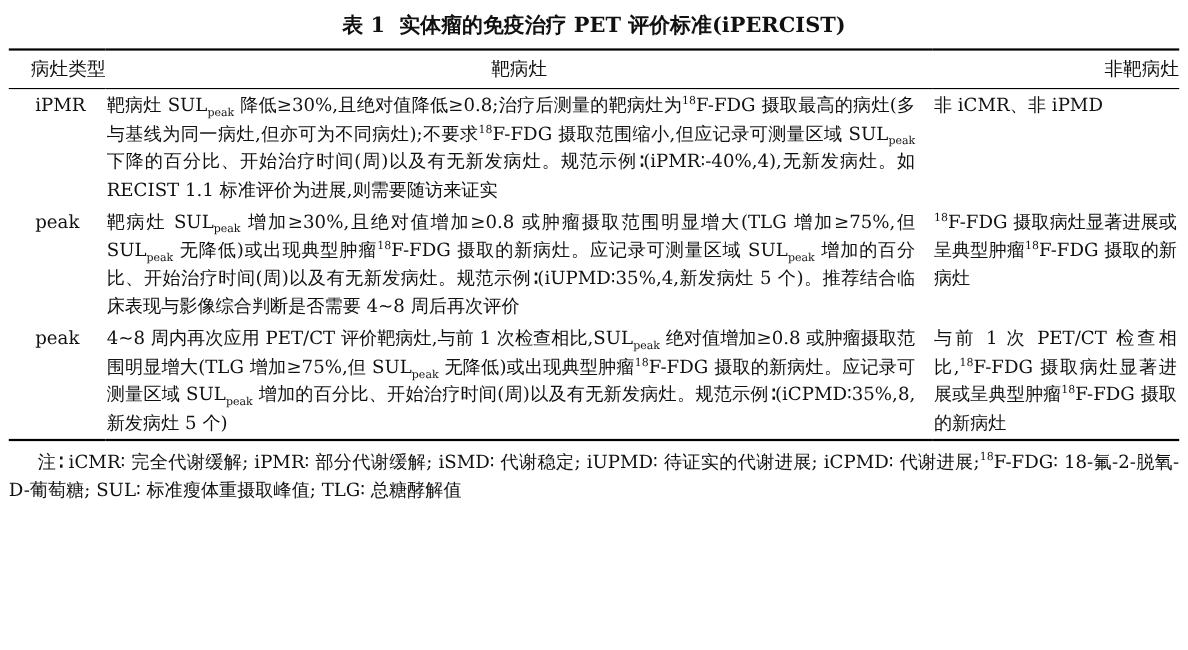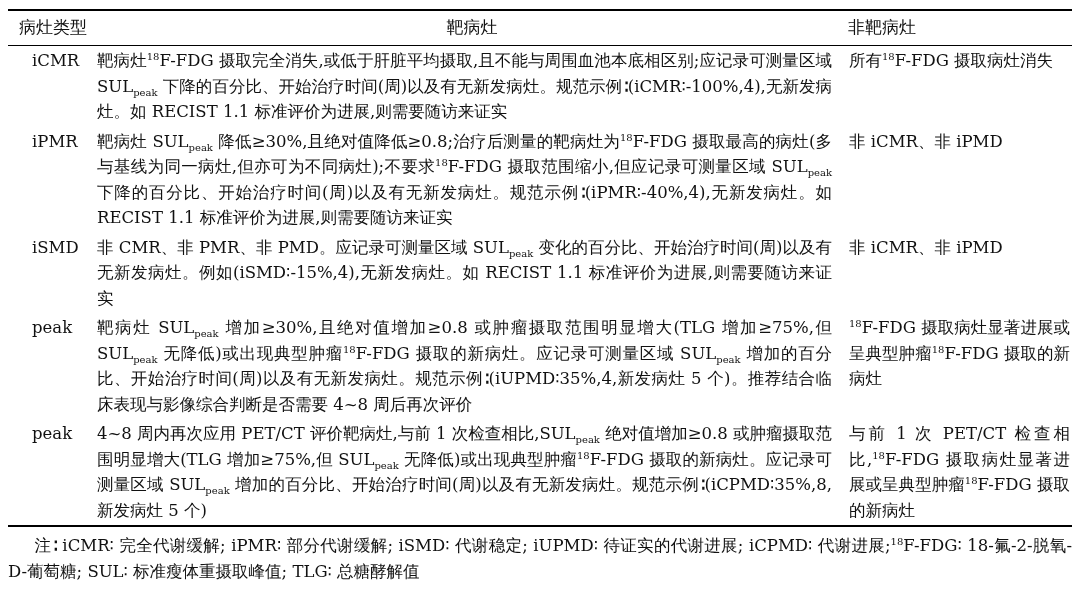--- a/index.html
+++ b/index.html
@@ -21,75 +21,68 @@
     width: 1064px; margin: 9px 8px 0 8px;
   }
   col.c1 { width: 88px; }
   col.c2 { width: 752px; }
   col.c3 { width: 224px; }
   th {
     font-weight: normal; font-size: 17px;
     border-top: 2.5px solid #000; border-bottom: 1.5px solid #000;
     padding: 5px 0 6px; vertical-align: middle;
   }
-  th.h-type { text-align: center; padding-left: 2px; }
+  th.h-type { text-align: right; padding-left: 2px; }
   th.h-target { text-align: center; }
-  th.h-nontarget { text-align: left; font-family: Liberation Serif, serif; }
+  th.h-nontarget { text-align: right; font-family: Liberation Serif, serif; }
   td {
     font-size: 16.5px; line-height: 25.5px;
     vertical-align: top; padding-top: 2px; padding-bottom: 2px;
   }
   td.c-type { padding-left: 24px; }
   td.c-target { text-align: justify; padding-right: 16px; }
   td.c-nontarget { text-align: justify; padding-right: 2px; }
   tbody tr:last-child td { border-bottom: 2.5px solid #000; }
   sup, sub { font-size: 10px; line-height: 0; }
   .note {
     margin: 6px 8px 0 8px;
     font-size: 16.5px; line-height: 26px;
     text-indent: 1.6em; text-align: justify;
   }
 </style>
 </head>
 <body>
 
 <div class="page">
 
+  <div class="title">
+    <span class="tlabel">表 1</span><span>实体瘤的免疫治疗 PET 评价标准(iPERCIST)</span>
+  </div>
 
   <table>
     <colgroup>
       <col class="c1">
         <col class="c2">
         <col class="c3">
     </colgroup>
     <thead>
       <tr>
         <th class="h-type">病灶类型</th>
         <th class="h-target">靶病灶</th>
         <th class="h-nontarget">非靶病灶</th>
       </tr>
     </thead>
     <tbody id="table-body">
-    <tr>
-      <td class="c-type">iCMR</td>
-      <td class="c-target">靶病灶<sup>18</sup>F-FDG 摄取完全消失,或低于肝脏平均摄取,且不能与周围血池本底相区别;应记录可测量区域 SUL<sub>peak</sub> 下降的百分比、开始治疗时间(周)以及有无新发病灶。规范示例∶(iCMR∶-100%,4),无新发病灶。如 RECIST 1.1 标准评价为进展,则需要随访来证实</td>
-      <td class="c-nontarget">所有<sup>18</sup>F-FDG 摄取病灶消失</td>
-    </tr>
 
     <tr>
       <td class="c-type">iPMR</td>
       <td class="c-target">靶病灶 SUL<sub>peak</sub> 降低≥30%,且绝对值降低≥0.8;治疗后测量的靶病灶为<sup>18</sup>F-FDG 摄取最高的病灶(多与基线为同一病灶,但亦可为不同病灶);不要求<sup>18</sup>F-FDG 摄取范围缩小,但应记录可测量区域 SUL<sub>peak</sub> 下降的百分比、开始治疗时间(周)以及有无新发病灶。规范示例∶(iPMR∶-40%,4),无新发病灶。如 RECIST 1.1 标准评价为进展,则需要随访来证实</td>
       <td class="c-nontarget">非 iCMR、非 iPMD</td>
     </tr>
 
-    <tr>
-      <td class="c-type">iSMD</td>
-      <td class="c-target">非 CMR、非 PMR、非 PMD。应记录可测量区域 SUL<sub>peak</sub> 变化的百分比、开始治疗时间(周)以及有无新发病灶。例如(iSMD∶-15%,4),无新发病灶。如 RECIST 1.1 标准评价为进展,则需要随访来证实</td>
-      <td class="c-nontarget">非 iCMR、非 iPMD</td>
-    </tr>
 
     <tr>
       <td class="c-type">peak</td>
       <td class="c-target">靶病灶 SUL<sub>peak</sub> 增加≥30%,且绝对值增加≥0.8 或肿瘤摄取范围明显增大(TLG 增加≥75%,但 SUL<sub>peak</sub> 无降低)或出现典型肿瘤<sup>18</sup>F-FDG 摄取的新病灶。应记录可测量区域 SUL<sub>peak</sub> 增加的百分比、开始治疗时间(周)以及有无新发病灶。规范示例∶(iUPMD∶35%,4,新发病灶 5 个)。推荐结合临床表现与影像综合判断是否需要 4~8 周后再次评价</td>
       <td class="c-nontarget"><sup>18</sup>F-FDG 摄取病灶显著进展或呈典型肿瘤<sup>18</sup>F-FDG 摄取的新病灶</td>
     </tr>
 
     <tr>
       <td class="c-type">peak</td>
       <td class="c-target">4~8 周内再次应用 PET/CT 评价靶病灶,与前 1 次检查相比,SUL<sub>peak</sub> 绝对值增加≥0.8 或肿瘤摄取范围明显增大(TLG 增加≥75%,但 SUL<sub>peak</sub> 无降低)或出现典型肿瘤<sup>18</sup>F-FDG 摄取的新病灶。应记录可测量区域 SUL<sub>peak</sub> 增加的百分比、开始治疗时间(周)以及有无新发病灶。规范示例∶(iCPMD∶35%,8,新发病灶 5 个)</td>

